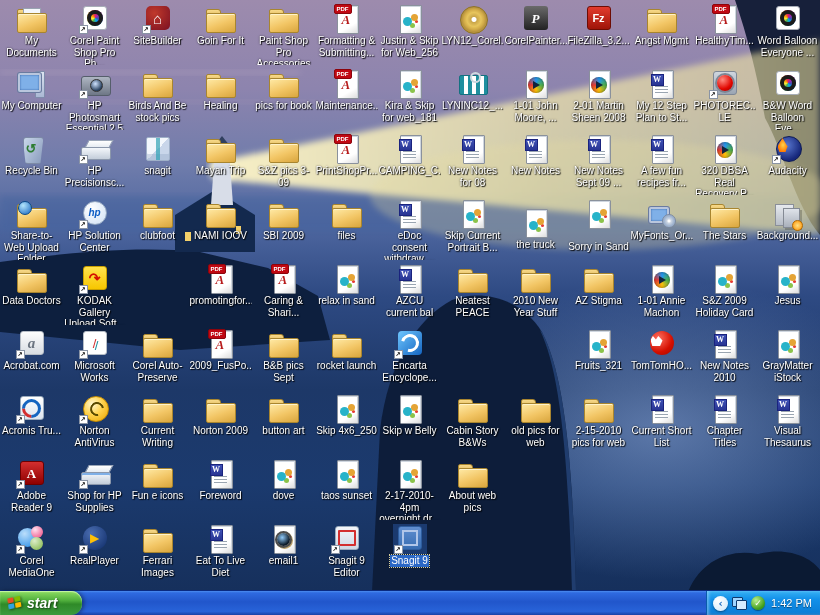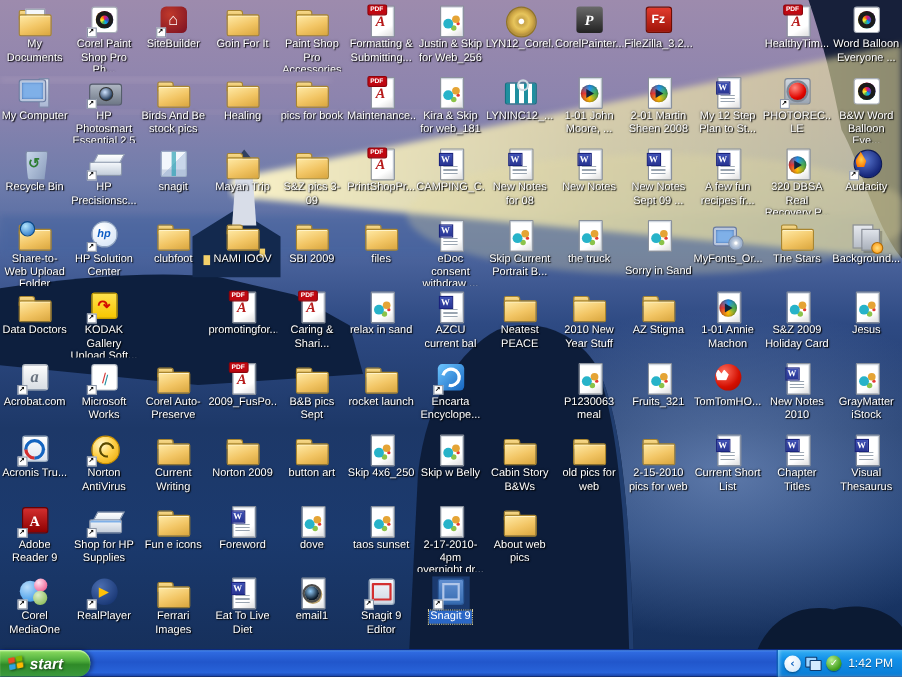--- a/index.html
+++ b/index.html
@@ -281,20 +281,27 @@
           <span class="sq ptr">P</span>
         </div>
         <div class="lbl">CorelPainter...</div>
       </div>
       <div class="cell" style="grid-column-start: 10; grid-row-start: 1;">
         <div class="ic">
           <span class="sq fz">Fz</span>
         </div>
         <div class="lbl">FileZilla_3.2...</div>
       </div>
+      <div class="cell" style="grid-column-start: 11; grid-row-start: 1;">
+        <div class="ic">
+          <span class="f-tab"></span>
+          <span class="f-body"></span>
+        </div>
+        <div class="lbl">Angst Mgmt</div>
+      </div>
       <div class="cell" style="grid-column-start: 12; grid-row-start: 1;">
         <div class="ic">
           <span class="pg"></span>
           <span class="pdf-tag">PDF</span>
           <span class="pdf-a">A</span>
         </div>
         <div class="lbl">HealthyTim...</div>
       </div>
       <div class="cell" style="grid-column-start: 13; grid-row-start: 1;">
         <div class="ic">
@@ -549,21 +556,21 @@
         </div>
         <div class="lbl">eDoc consent withdraw ...</div>
       </div>
       <div class="cell" style="grid-column-start: 8; grid-row-start: 4;">
         <div class="ic">
           <span class="pg"></span>
           <span class="img-dots"></span>
         </div>
         <div class="lbl">Skip Current Portrait B...</div>
       </div>
-      <div class="cell" style="grid-column-start: 9; grid-row-start: 4;">
+      <div class="cell" style="grid-column-start: 9; grid-row-start: 4; justify-content: center;">
         <div class="ic">
           <span class="pg"></span>
           <span class="img-dots"></span>
         </div>
         <div class="lbl">the truck</div>
       </div>
       <div class="cell" style="grid-column-start: 10; grid-row-start: 4; gap: 12px;">
         <div class="ic">
           <span class="pg"></span>
           <span class="img-dots"></span>
@@ -720,27 +727,20 @@
           <span class="f-body"></span>
         </div>
         <div class="lbl">rocket launch</div>
       </div>
       <div class="cell" style="grid-column-start: 7; grid-row-start: 6;">
         <div class="ic">
           <span class="sq enc"></span>
           <span class="shortcut">↗</span>
         </div>
         <div class="lbl">Encarta Encyclope...</div>
-      </div>
-      <div class="cell" style="grid-column-start: 9; grid-row-start: 6;">
-        <div class="ic">
-          <span class="pg"></span>
-          <span class="img-dots"></span>
-        </div>
-        <div class="lbl">P1230063 meal</div>
       </div>
       <div class="cell" style="grid-column-start: 10; grid-row-start: 6;">
         <div class="ic">
           <span class="pg"></span>
           <span class="img-dots"></span>
         </div>
         <div class="lbl">Fruits_321</div>
       </div>
       <div class="cell" style="grid-column-start: 11; grid-row-start: 6;">
         <div class="ic">

